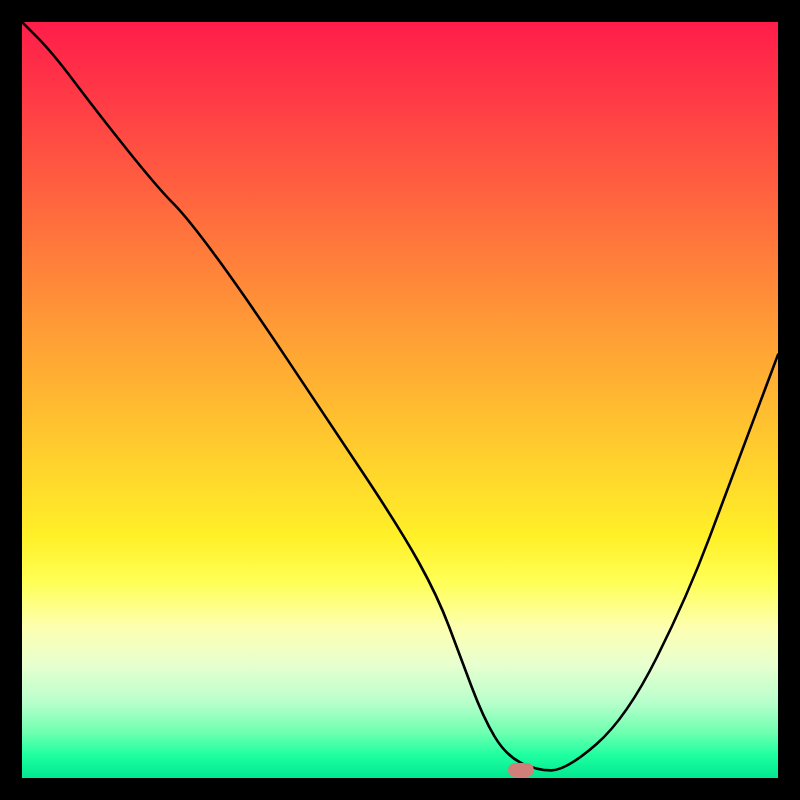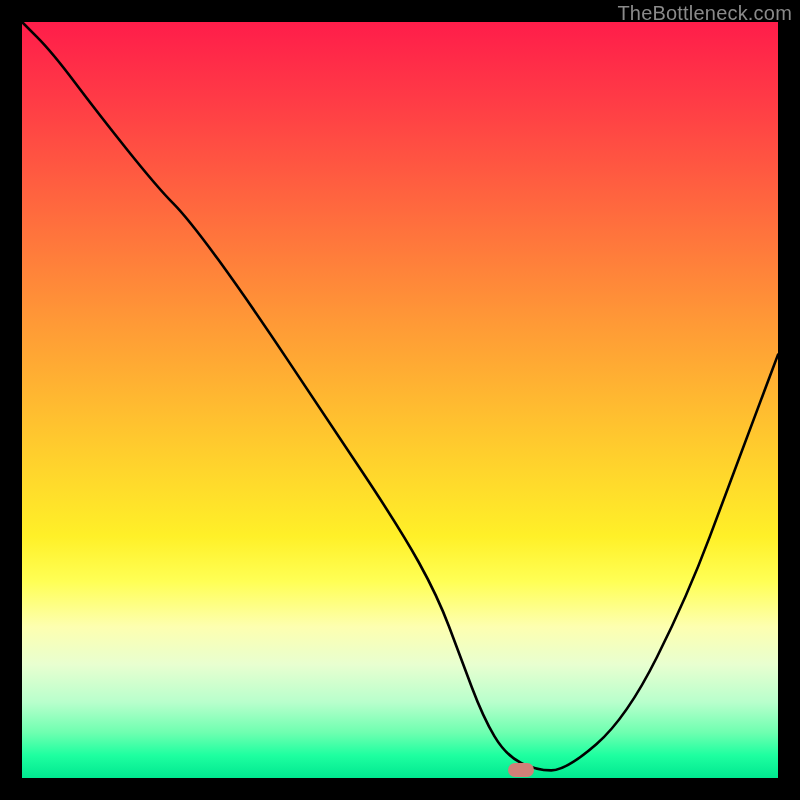--- a/index.html
+++ b/index.html
@@ -64,21 +64,20 @@
     height: 14px;
     border-radius: 8px;
     background: #d08078;
     transform: translate(-50%, -50%);
   }
 </style>
 </head>
 <body>
 
 <div class="frame">
-  <div class="watermark">TheBottleneck.com</div>
 
   <div class="plot-area">
     <svg class="curve" viewBox="0 0 756 756" preserveAspectRatio="none">
       <path id="curve-path" d="M 0.0 0.0 Q 0.0 0.0 15.1 15.1 Q 30.2 30.2 52.9 60.5 Q 75.6 90.7 105.8 128.5 Q 136.1 166.3 151.2 181.4 Q 166.3 196.6 196.6 238.1 Q 226.8 279.7 264.6 336.4 Q 302.4 393.1 340.2 449.8 Q 378.0 506.5 396.9 540.5 Q 415.8 574.6 427.1 604.8 Q 438.5 635.0 449.8 665.3 Q 461.2 695.5 472.5 714.4 Q 483.8 733.3 499.0 740.9 Q 514.1 748.4 529.2 748.4 Q 544.3 748.4 574.6 722.0 Q 604.8 695.5 635.0 635.0 Q 665.3 574.6 688.0 514.1 Q 710.6 453.6 733.3 393.1 T 756.0 332.6" fill="none" stroke="#000" stroke-width="2.6" stroke-linecap="round" stroke-linejoin="round"></path>
     </svg>
     <div id="marker" class="marker" style="left: 498.96px; top: 748.44px;"></div>
   </div>
 </div>
 
 </body></html>

